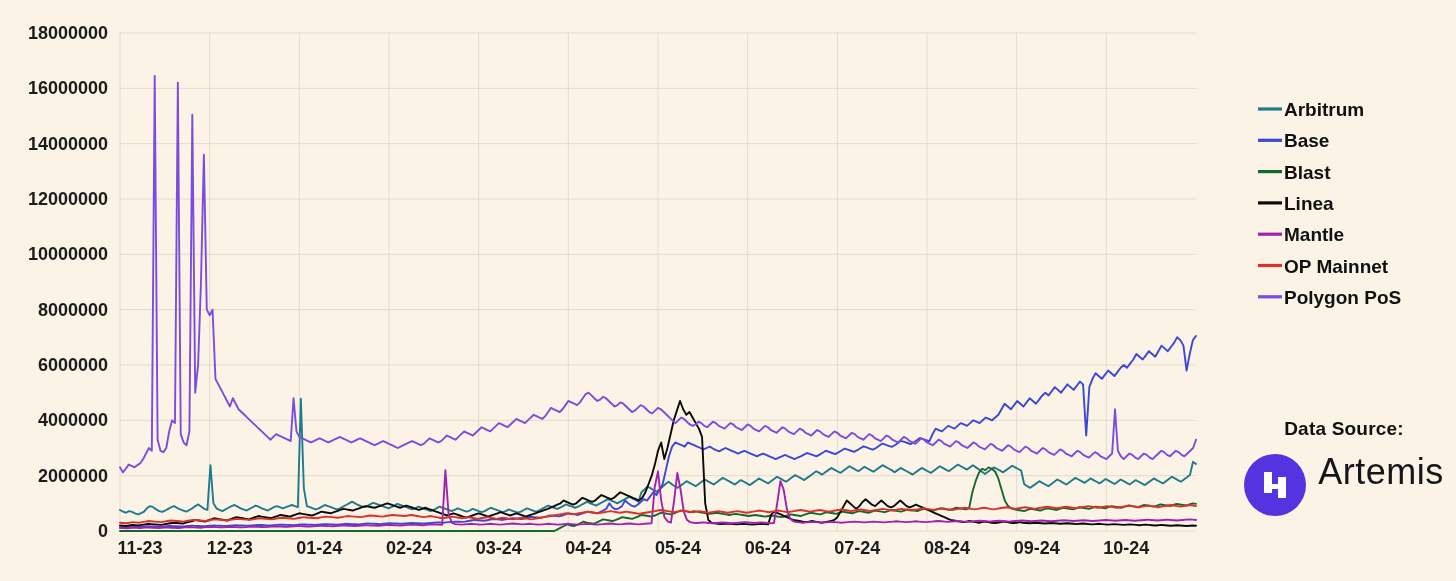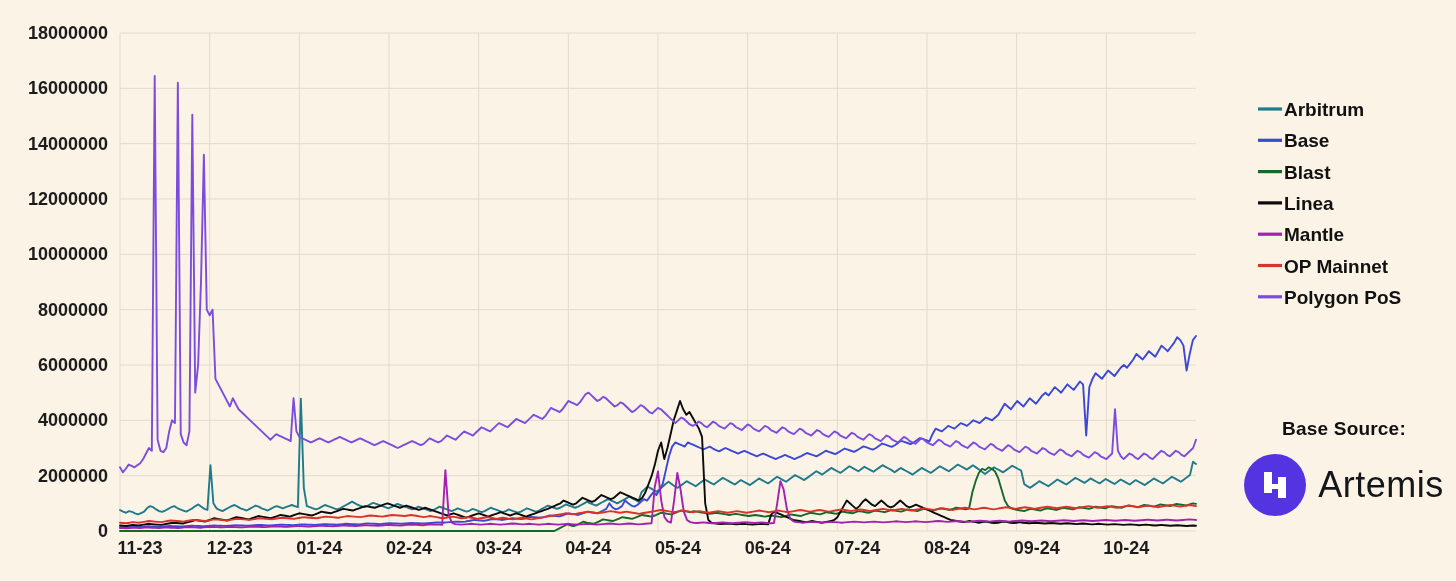--- a/index.html
+++ b/index.html
@@ -65,21 +65,21 @@
   #datasource-title {
     font-family: "Liberation Sans", sans-serif;
     font-size: 19px;
     font-weight: bold;
     color: #111111;
     margin: 0 0 14px 0;
     letter-spacing: 0.2px;
   }
   #brand-row {
     display: flex;
-    align-items: center;
+    align-items: flex-start;
     justify-content: center;
     gap: 12px;
   }
   #brand-logo {
     width: 62px;
     height: 62px;
     border-radius: 50%;
     background: #5433e0;
     position: relative;
     flex: none;
@@ -175,21 +175,21 @@
         <line x1="1258" x2="1282" y1="234.2" y2="234.2" stroke="#a222b0" stroke-width="3.2"></line>
         <text x="1284" y="241.2" class="legend-label">Mantle</text>
         <line x1="1258" x2="1282" y1="265.5" y2="265.5" stroke="#d9342b" stroke-width="3.2"></line>
         <text x="1284" y="272.5" class="legend-label">OP Mainnet</text>
         <line x1="1258" x2="1282" y1="296.8" y2="296.8" stroke="#7c4ddd" stroke-width="3.2"></line>
         <text x="1284" y="303.8" class="legend-label">Polygon PoS</text>
       </g>
   </svg>
 
   <div id="datasource-block">
-    <div id="datasource-title">Base Source:</div>
+    <div id="datasource-title">Data Source:</div>
     <div id="brand-row">
       <div id="brand-logo">
         <svg class="glyph" viewBox="0 0 62 62">
           <path d="M20 18 h8 v12 h6 v-12 h8 v26 h-8 v-9 h-6 v9 h-8 z" fill="#ffffff"></path>
           <rect x="34" y="18" width="8" height="5" fill="#5433e0"></rect>
           <rect x="20" y="39" width="8" height="5" fill="#5433e0"></rect>
         </svg>
       </div>
       <div id="brand-name">Artemis</div>
     </div>

